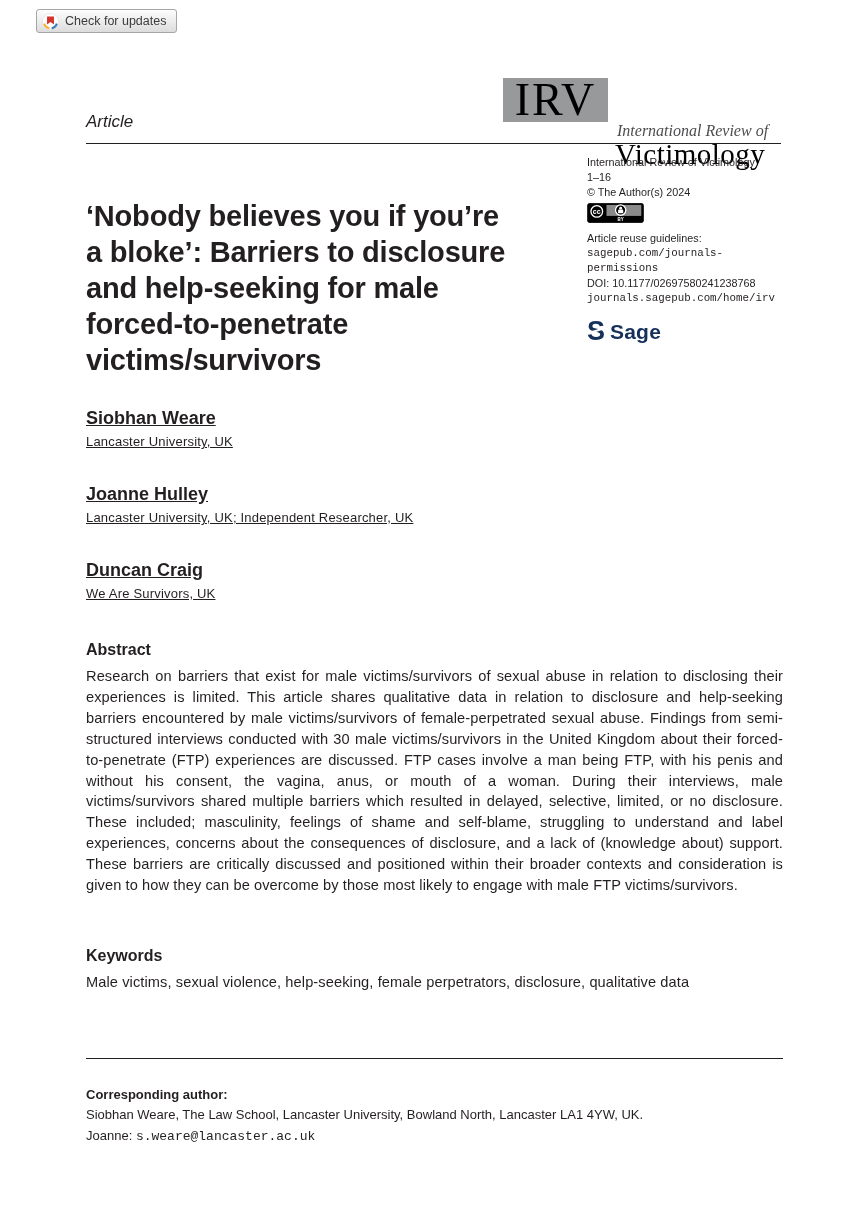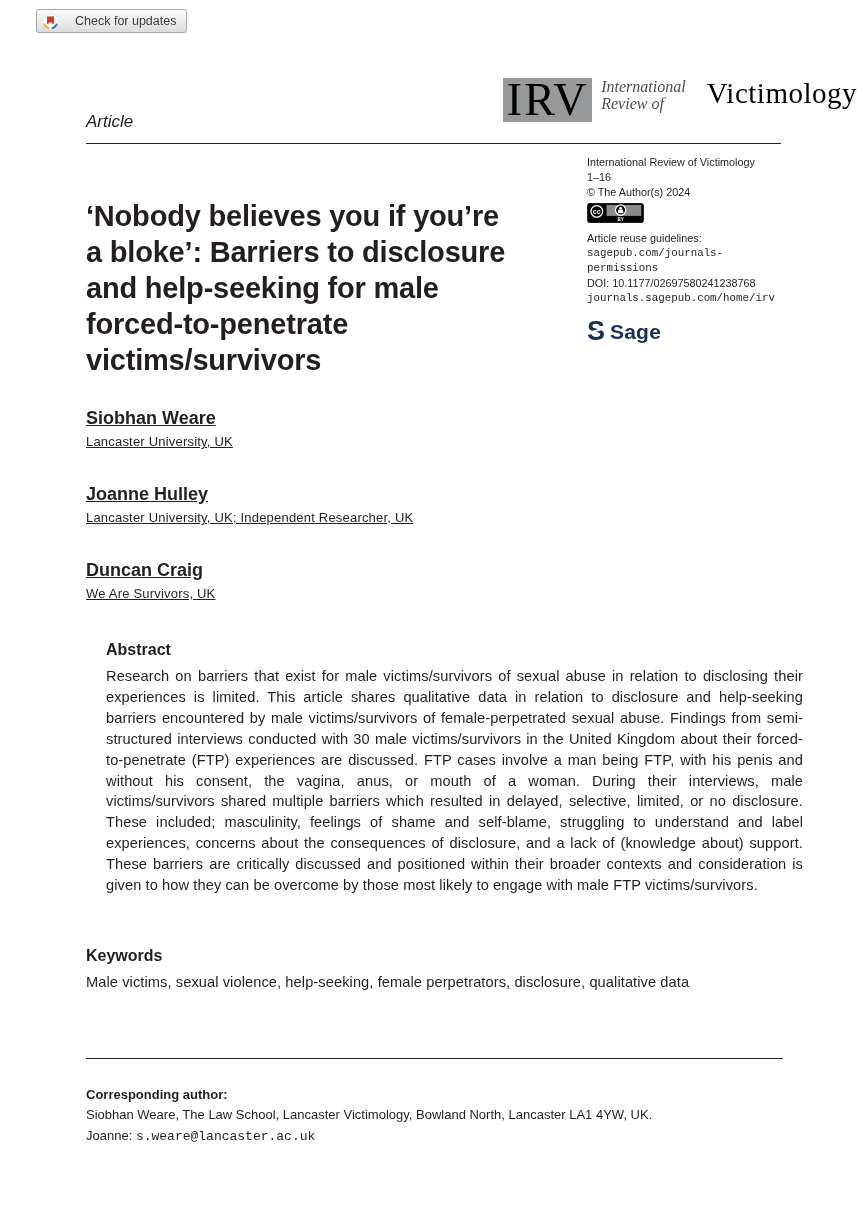--- a/index.html
+++ b/index.html
@@ -6,35 +6,35 @@
   html,body { background:#e9e9e9; }
   .page {
     position:relative; width:857px; height:1220px; margin:0 auto;
     background:#ffffff; color:#231f20;
     font-family:"Liberation Sans", sans-serif; overflow:hidden;
   }
 
   
   .check-updates {
     position:absolute; left:36px; top:9px; height:24px;
-    display:flex; align-items:center; gap:16px; padding:0 10px 0 5px;
+    display:flex; align-items:center; gap:6px; padding:0 10px 0 5px;
     background:linear-gradient(#fdfdfd,#dcdcdc);
     border:1px solid #a6a6a6; border-radius:3px;
     font-size:12.5px; color:#3c3c3c; cursor:pointer;
   }
   .check-updates svg { display:block; }
 
   
   .masthead { position:absolute; left:503px; top:78px; display:flex; align-items:flex-start; gap:7px; }
   .irv-box {
     width:105px; height:44px; background:#97999b; color:#000000;
     font-family:"Liberation Serif", serif; font-size:46px; letter-spacing:2px;
     display:flex; align-items:center; justify-content:center; padding-bottom:2px;
   }
-  .masthead-text { display:flex; flex-direction:row; }
+  .masthead-text { display:flex; flex-direction:column;margin-top:44px; }
   .journal-series {
     font-family:"Liberation Serif", serif; font-style:italic;
     font-size:16px; color:#4d4d4f; line-height:17px; padding-left:2px;
   }
   .journal-name {
     font-family:"Liberation Serif", serif; font-size:29px; color:#000000;
     line-height:30px; letter-spacing:0.5px;
   }
 
   .article-label { position:absolute; left:86px; top:112px; font-style:italic; font-size:17px; }
@@ -61,21 +61,21 @@
   }
   .sage-word { color:#16305c; font-size:21px; font-weight:700; letter-spacing:0.2px; }
 
   
   .authors { position:absolute; left:86px; top:407px; }
   .author-entry { margin-bottom:33px;text-decoration:underline; }
   .author-name { font-size:18px; font-weight:700; line-height:23px; }
   .author-aff { font-size:13px; line-height:17px; margin-top:3px; letter-spacing:0.2px; }
 
   
-  .abstract { position:absolute; left:86px; top:640px; width:697px;margin-left:20px; }
+  .abstract { position:absolute; left:86px; top:640px; width:697px; }
   .section-heading { font-size:16px; font-weight:700; line-height:20px; }
   .abstract-text {
     margin-top:6px; font-size:14.6px; line-height:20.9px;
     text-align:justify; letter-spacing:0.1px;
   }
 
   
   .keywords { position:absolute; left:86px; top:946px; width:697px; }
   .keywords-text { margin-top:6px; font-size:14.6px; line-height:20px; letter-spacing:0.1px; }
 
@@ -160,19 +160,19 @@
     <div class="abstract-text">Research on barriers that exist for male victims/survivors of sexual abuse in relation to disclosing their experiences is limited. This article shares qualitative data in relation to disclosure and help-seeking barriers encountered by male victims/survivors of female-perpetrated sexual abuse. Findings from semi-structured interviews conducted with 30 male victims/survivors in the United Kingdom about their forced-to-penetrate (FTP) experiences are discussed. FTP cases involve a man being FTP, with his penis and without his consent, the vagina, anus, or mouth of a woman. During their interviews, male victims/survivors shared multiple barriers which resulted in delayed, selective, limited, or no disclosure. These included; masculinity, feelings of shame and self-blame, struggling to understand and label experiences, concerns about the consequences of disclosure, and a lack of (knowledge about) support. These barriers are critically discussed and positioned within their broader contexts and consideration is given to how they can be overcome by those most likely to engage with male FTP victims/survivors.</div>
   </div>
 
   <div class="keywords">
     <div class="section-heading">Keywords</div>
     <div class="keywords-text">Male victims, sexual violence, help-seeking, female perpetrators, disclosure, qualitative data</div>
   </div>
 
   <div class="footer">
     <div class="corr-heading">Corresponding author:</div>
-    <div class="corr-line">Siobhan Weare, The Law School, Lancaster Victimology, Bowland North, Lancaster LA1 4YW, UK.</div>
+    <div class="corr-line">Siobhan Weare, The Law School, Lancaster University, Bowland North, Lancaster LA1 4YW, UK.</div>
     <div class="corr-line">
       <span>Joanne: </span><a>s.weare@lancaster.ac.uk</a>
     </div>
   </div>
 
 </div>
 
 </body></html>

